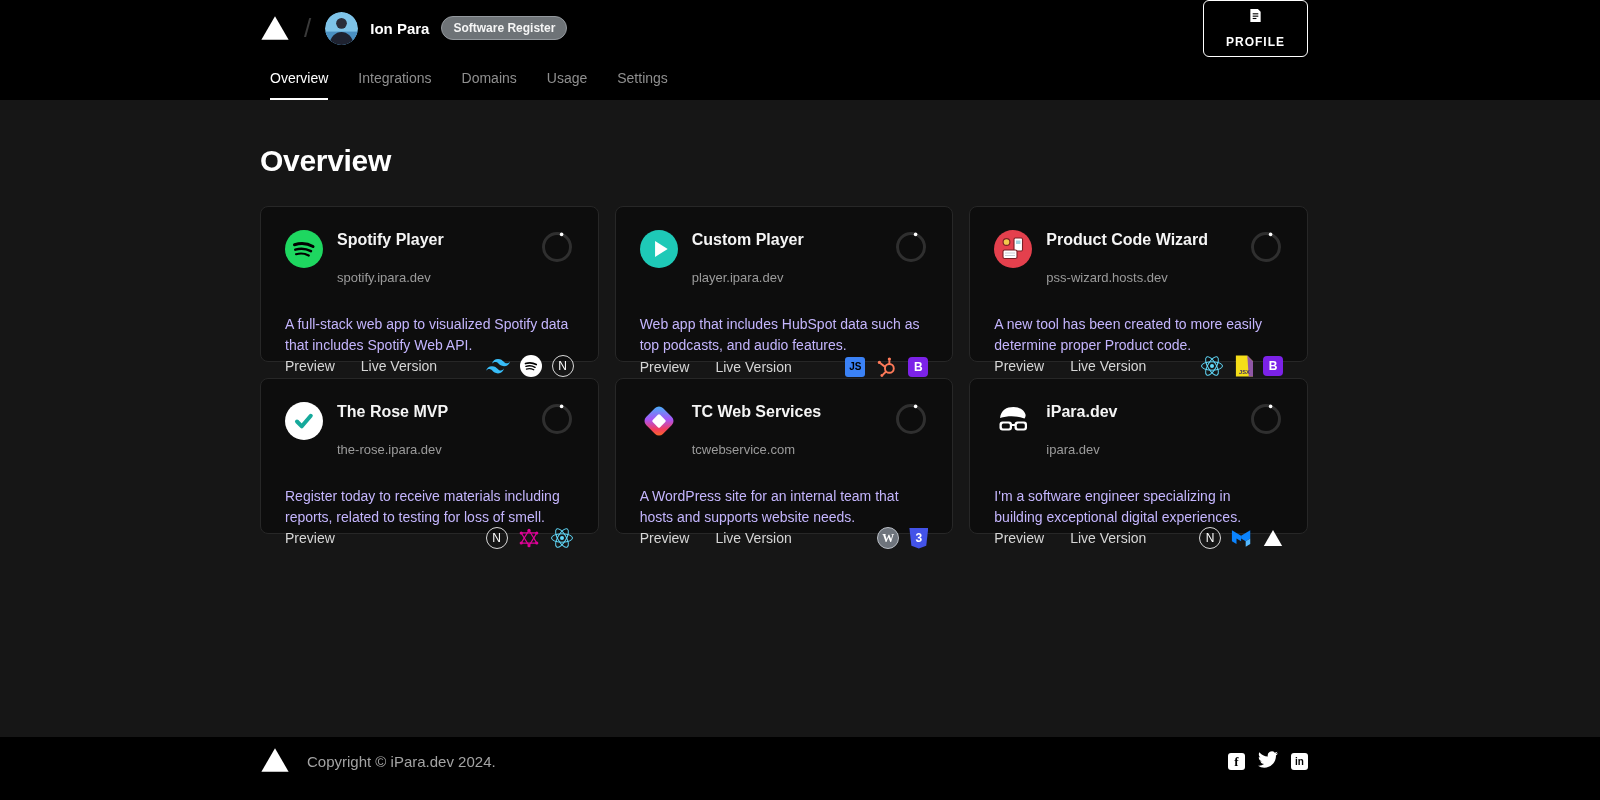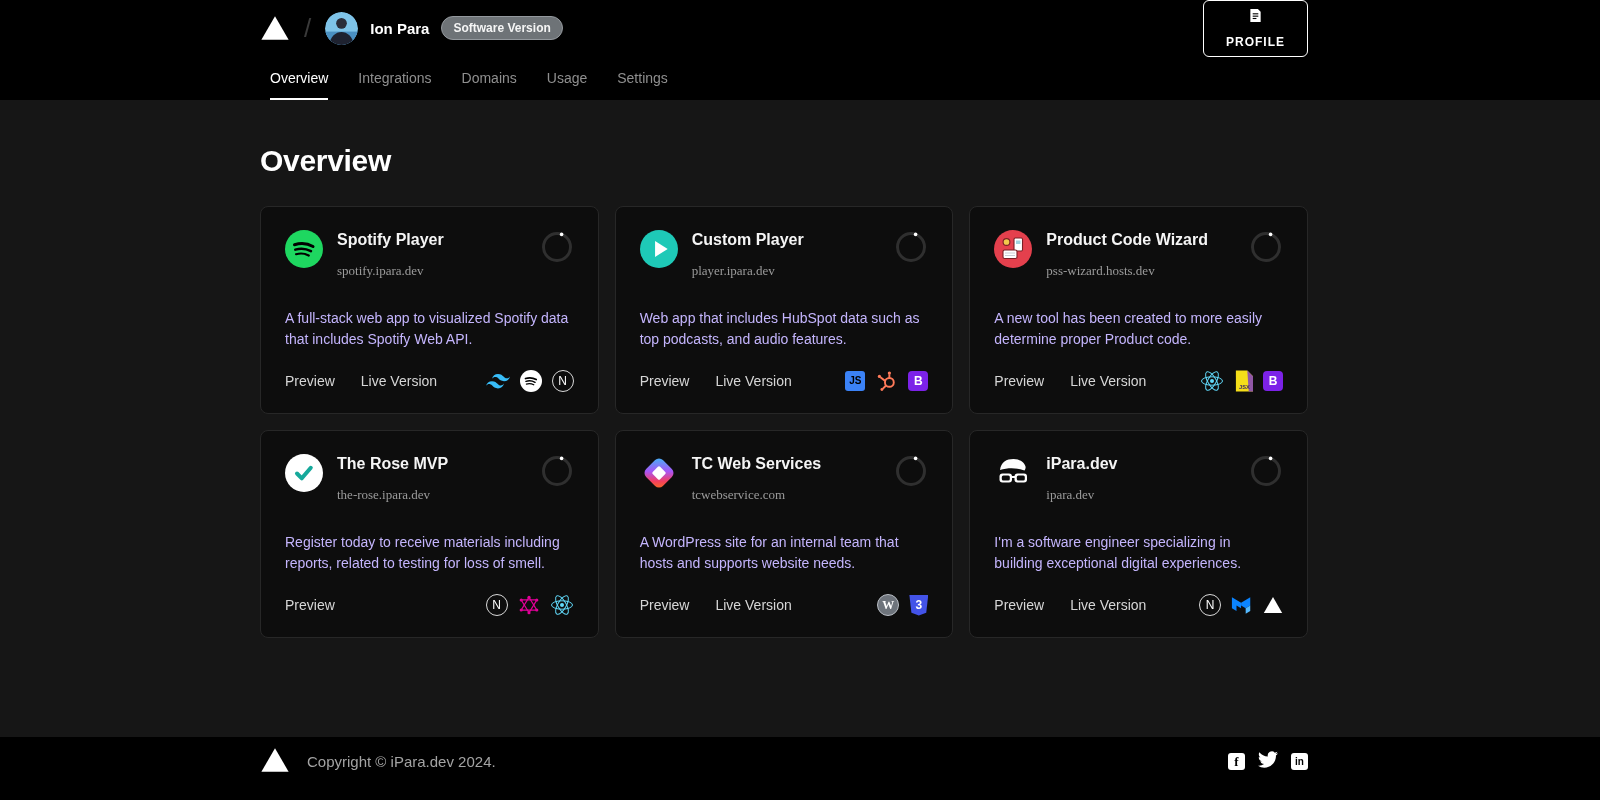--- a/index.html
+++ b/index.html
@@ -32,28 +32,28 @@
   }
   .header-nav { display: flex; gap: 30px; padding-left: 10px; height: 44px; align-items: stretch; }
   .tab { display: flex; align-items: center; font-size: 14px; color: #8f8f8f; cursor: pointer; border-bottom: 2px solid transparent; padding-top: 2px; }
   .tab.active { color: #fff; border-bottom-color: #fff; font-weight: 500; }
 
   
   main { background: #161616; height: 637px; }
   .page-title { padding-top: 44px; font-size: 30px; font-weight: 700; letter-spacing: -0.3px; color: #fff; }
   .grid { margin-top: 28px; display: grid; grid-template-columns: repeat(3, 1fr); gap: 16px; }
   .card {
-    height: 208px; background: #0d0d0d; border: 1px solid #272727; border-radius: 8px;
+    height: 156px; background: #0d0d0d; border: 1px solid #272727; border-radius: 8px;
     padding: 23px 24px 21px; display: flex; flex-direction: column;
   }
   .card-head { display: flex; align-items: flex-start; gap: 14px; }
   .card-logo { width: 38px; height: 38px; flex-shrink: 0; }
   .card-logo svg { display: block; }
   .card-title { font-size: 16px; font-weight: 600; color: #f5f5f5; line-height: 20px; }
-  .card-domain { font-size: 13px; color: #9b9b9b; margin-top: 13px; font-family: Liberation Serif, serif; }
+  .card-domain { font-size: 13px; color: #9b9b9b; margin-top: 20px; }
   .spinner { margin-left: auto; width: 34px; height: 34px; }
   .card-desc { margin-top: 29px; font-size: 14px; line-height: 20.5px; color: #c4b5fd; padding-right: 4px; }
   .card-foot { margin-top: auto; display: flex; align-items: center; }
   .card-links { display: flex; gap: 26px; }
   .card-link { font-size: 14px; color: #d6d6d6; cursor: pointer; }
   .tech-icons { margin-left: auto; display: flex; align-items: center; gap: 10px; }
   .tech-icons svg { display: block; }
 
   
   .badge-icon { display: flex; align-items: center; justify-content: center; font-weight: 700; }
@@ -95,21 +95,21 @@
               </defs>
             <g clip-path="url(#avc)">
               <rect width="32" height="32" fill="#7ec3e8"></rect>
               <rect y="19" width="32" height="13" fill="#4a90c2"></rect>
               <circle cx="16" cy="11" r="5.2" fill="#2a2d3a"></circle>
               <path d="M4 32c1-8 6.5-12.5 12-12.5S27 24 28 32z" fill="#1e2230"></path>
             </g>
           </svg>
         </span>
         <span class="user-name">Ion Para</span>
-        <span class="role-badge">Software Version</span>
+        <span class="role-badge">Software Register</span>
       </div>
       <button class="profile-btn">
         <span>
           <svg width="15" height="15" viewBox="0 0 16 16">
               <path fill="#fff" d="M2.5 1h8l3 3v11h-11z"></path>
               <g stroke="#000" stroke-width="1.2">
                 <line x1="5" y1="6.2" x2="11" y2="6.2"></line>
                 <line x1="5" y1="8.7" x2="11" y2="8.7"></line>
                 <line x1="5" y1="11.2" x2="9" y2="11.2"></line>
               </g>

